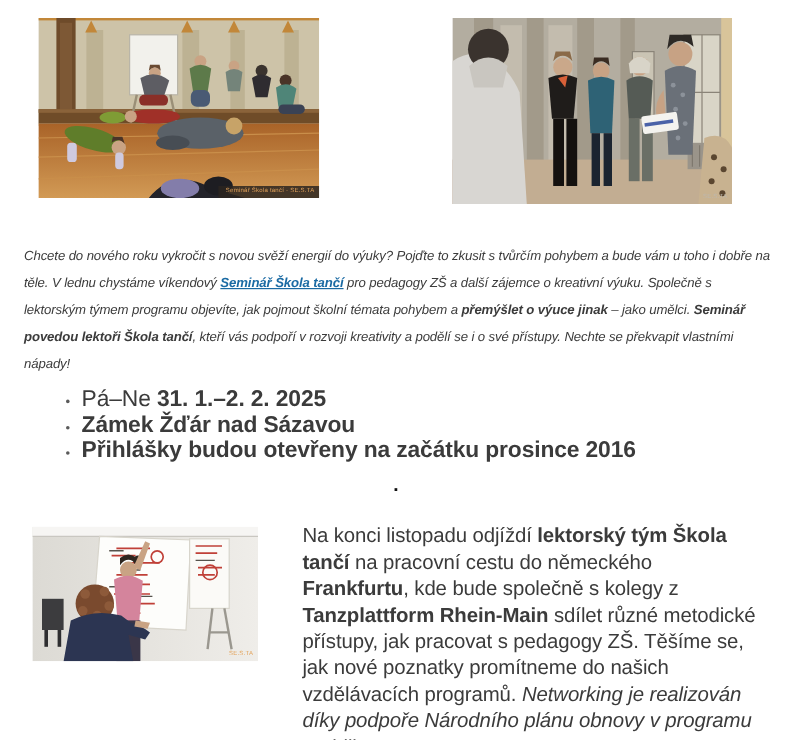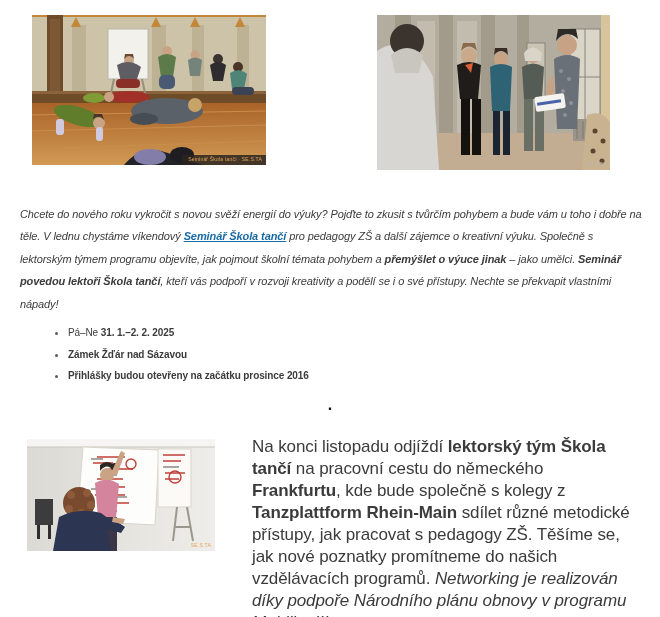--- a/index.html
+++ b/index.html
@@ -23,21 +23,21 @@
   .wm-gray{color:#bdb8ae;}
   .intro{
     margin:33px 20px 0 20px;width:622px;
     font-size:11px;line-height:22.4px;letter-spacing:-0.1px;font-style:italic;
   }
   .seg-bold{font-weight:700;}
   .seg-italic{font-style:italic;}
   .seg-link{color:var(--link);font-weight:700;text-decoration:underline;cursor:pointer;}
   ul.event-list{margin:7px 0 0 0;padding:0 0 0 68px;}
   ul.event-list li{
-    font-size:10px;line-height:21.5px;letter-spacing:-0.1px;
+    font-size:19px;line-height:21.5px;letter-spacing:-0.1px;
   }
   ul.event-list li::marker{color:#5a5a5a;font-size:11px;}
   .separator{
     margin-top:10px;text-align:center;font-weight:700;
     font-size:16px;line-height:16px;color:#111;
   }
   .bottom-section{display:flex;align-items:flex-start;margin:26px 20px 0 27px;}
   .net-text{
     margin-left:37px;margin-top:-3px;width:380px;
     font-size:17px;line-height:22px;letter-spacing:-0.1px;

